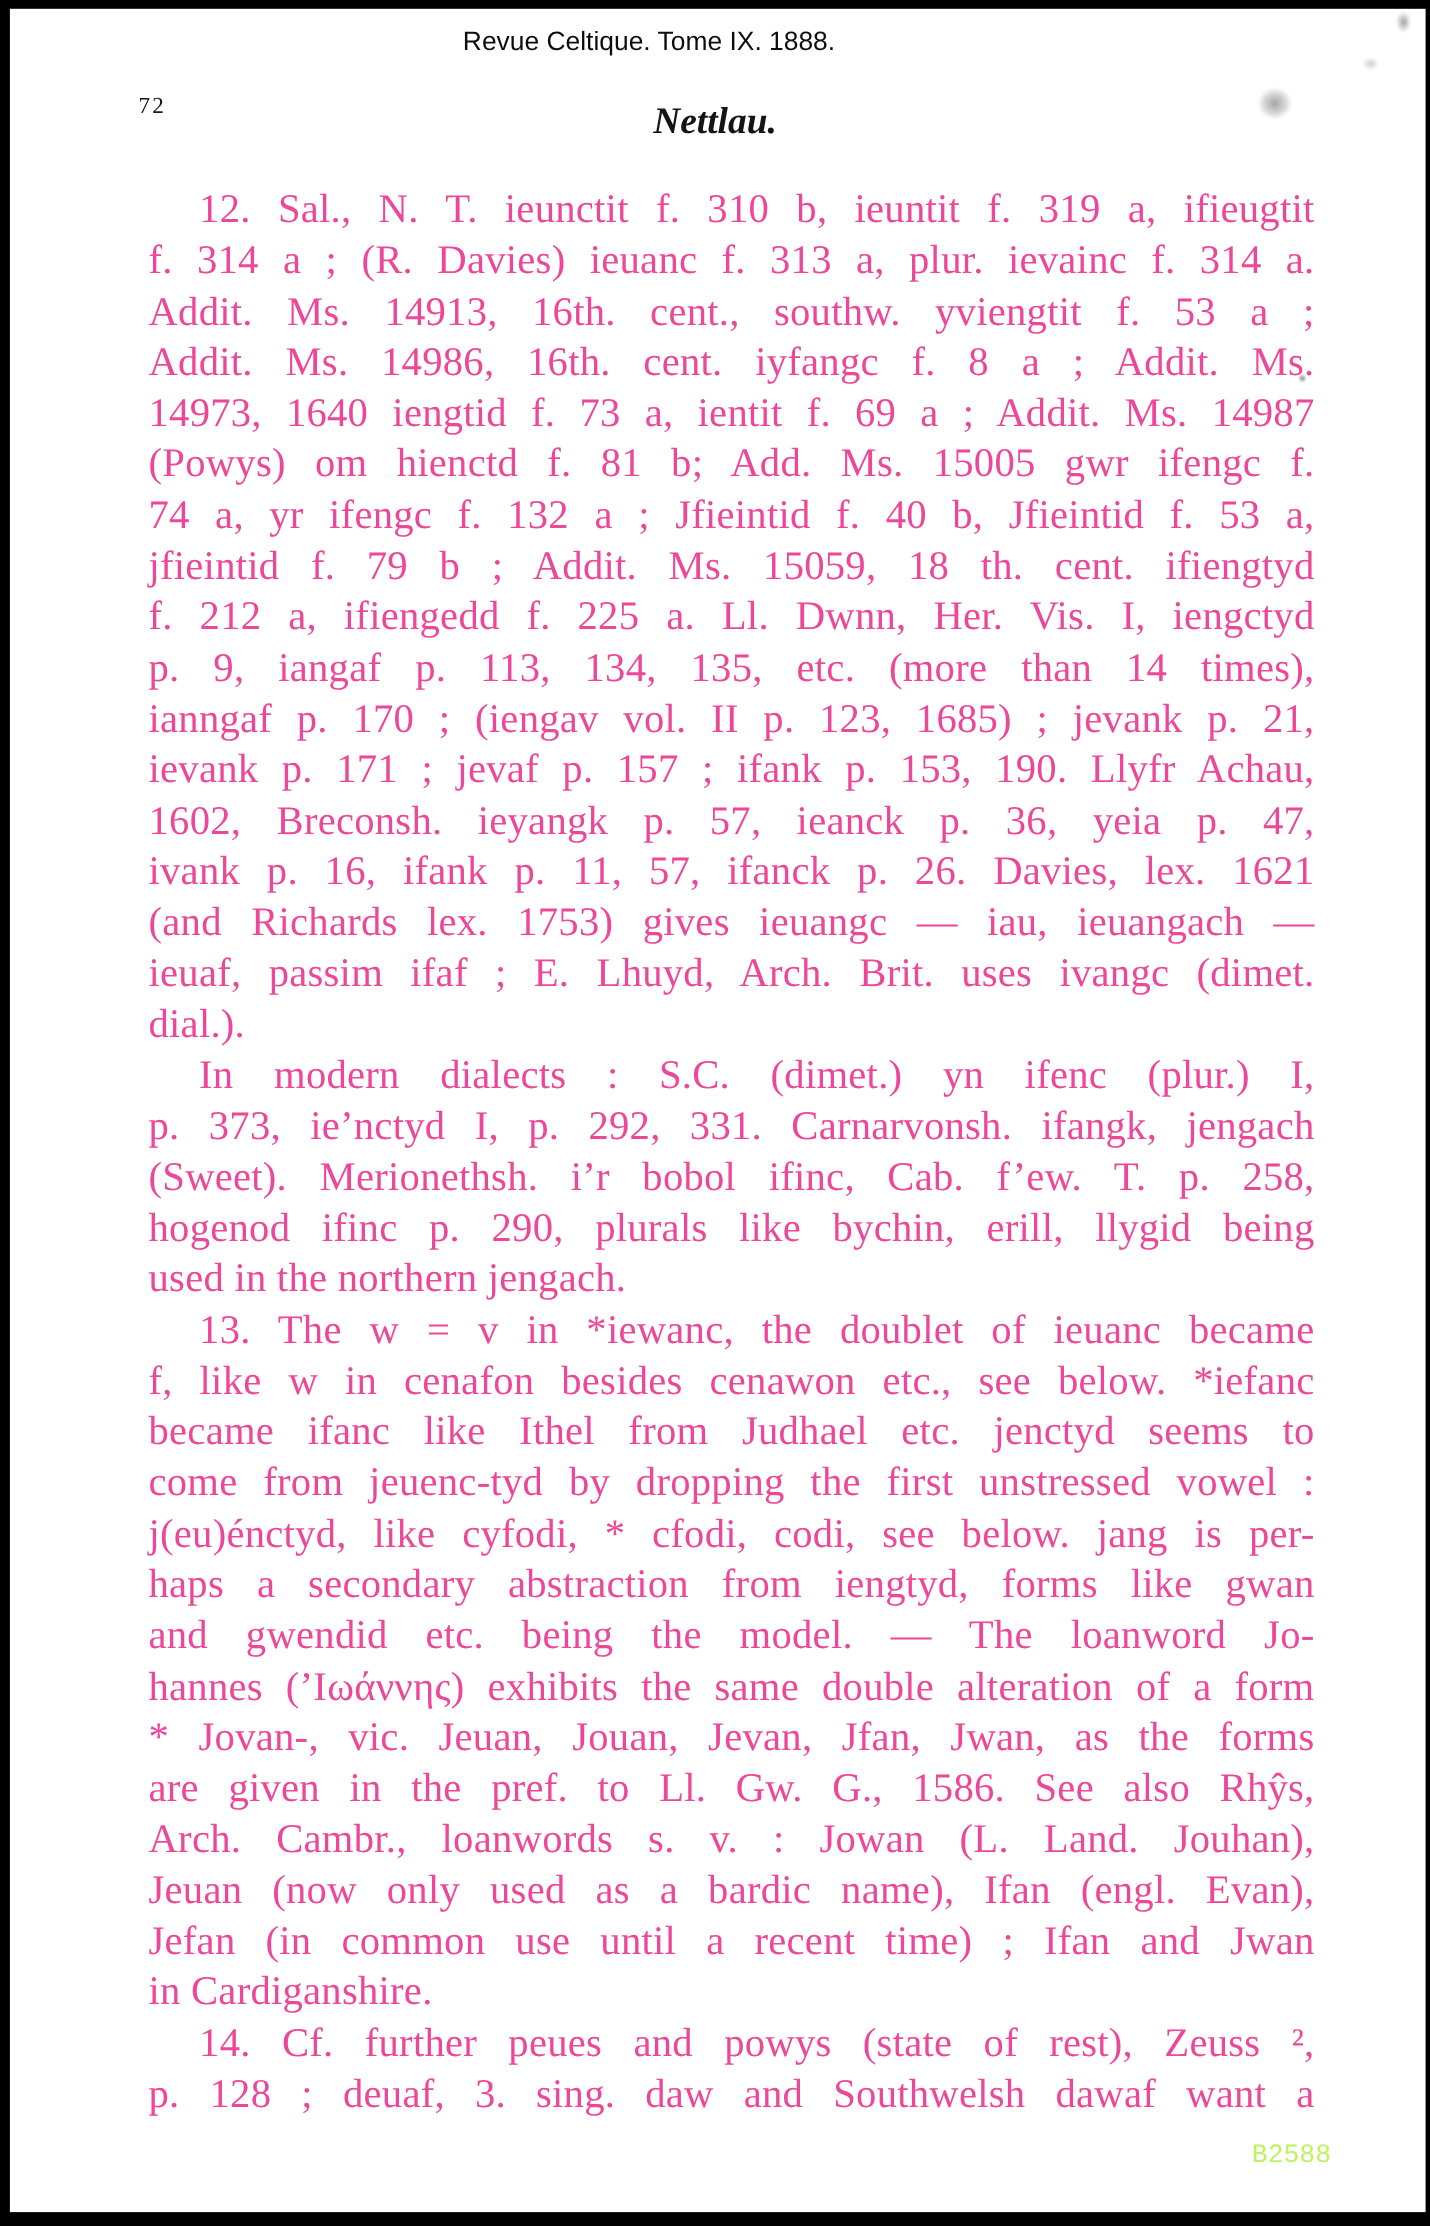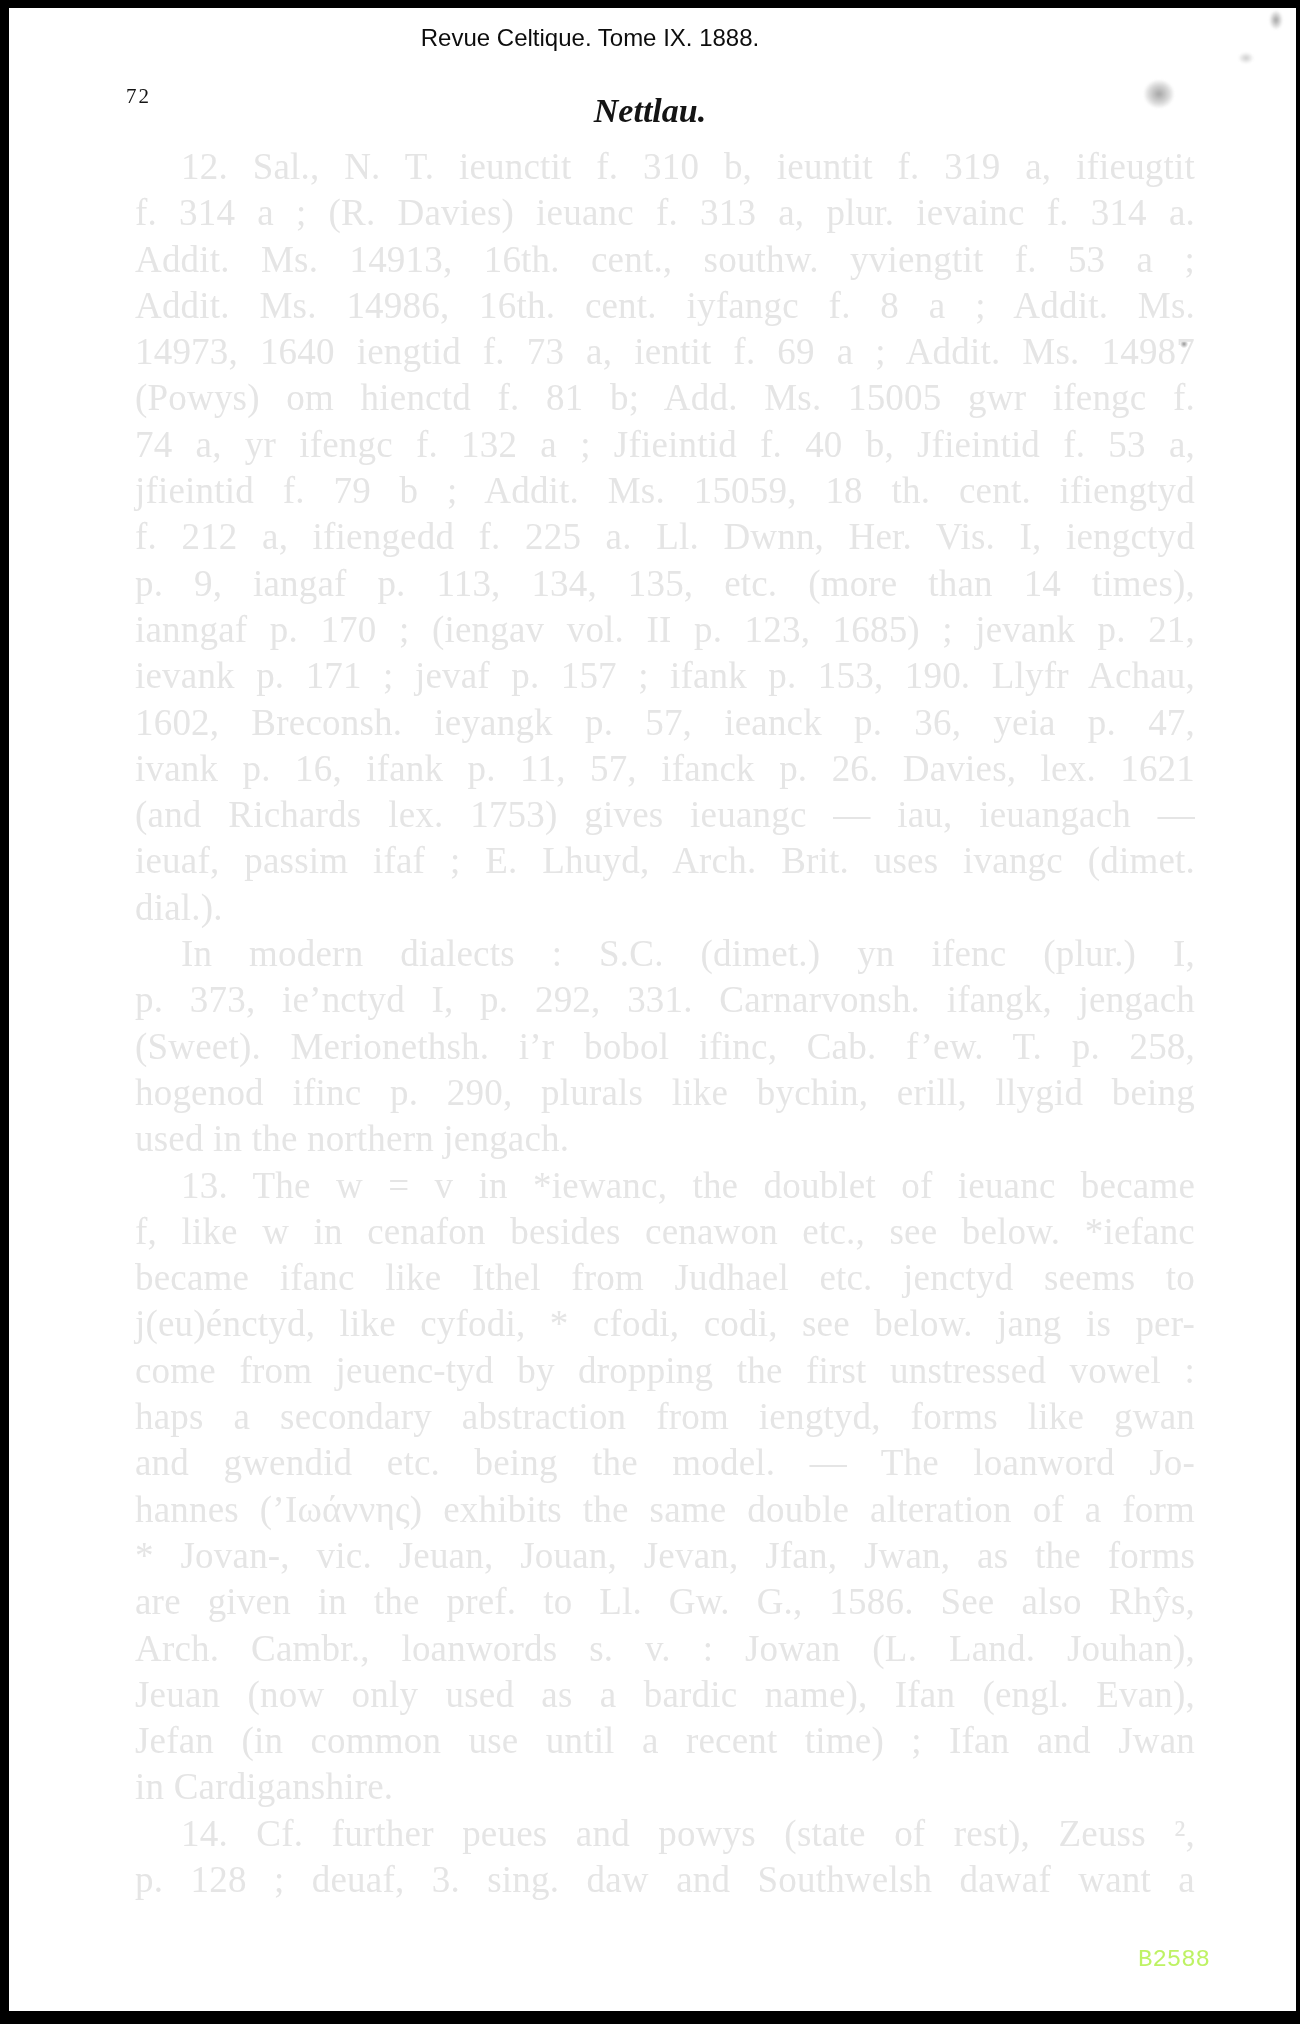--- a/index.html
+++ b/index.html
@@ -35,25 +35,25 @@
     left: 0; top: 80px; width: 1300px;
     text-align: center;
     font-style: italic;
     font-weight: bold;
     font-size: 34px;
     color: #141414;
     margin-top: 12px;
   }
   .body-text {
     position: absolute;
-    left: 135px; top: 144px;
+    left: 135px; top: 168px;
     width: 1060px;
     font-size: 37px;
     line-height: 46.3px;
-    color: #e5e5e5;
+    color: #ec4899;
     letter-spacing: 0.2px;
   }
   .line {
     text-align: justify;
     text-align-last: justify;
     height: 46.3px;
     overflow: visible;
     white-space: normal;
   }
   .line.indent { padding-left: 46px; }
@@ -129,22 +129,22 @@
     <div class="line">ieuaf, passim ifaf ; E. Lhuyd, Arch. Brit. uses ivangc (dimet.</div>
     <div class="line para-end">dial.).</div>
     <div class="line indent">In modern dialects : S.C. (dimet.) yn ifenc (plur.) I,</div>
     <div class="line">p. 373, ie’nctyd I, p. 292, 331. Carnarvonsh. ifangk, jengach</div>
     <div class="line">(Sweet). Merionethsh. i’r bobol ifinc, Cab. f’ew. T. p. 258,</div>
     <div class="line">hogenod ifinc p. 290, plurals like bychin, erill, llygid being</div>
     <div class="line para-end">used in the northern jengach.</div>
     <div class="line indent">13. The w = v in *iewanc, the doublet of ieuanc became</div>
     <div class="line">f, like w in cenafon besides cenawon etc., see below. *iefanc</div>
     <div class="line">became ifanc like Ithel from Judhael etc. jenctyd seems to</div>
+    <div class="line">come from jeuenc-tyd by dropping the first unstressed vowel :</div>
     <div class="line">j(eu)énctyd, like cyfodi, * cfodi, codi, see below. jang is per-</div>
-    <div class="line">come from jeuenc-tyd by dropping the first unstressed vowel :</div>
     <div class="line">haps a secondary abstraction from iengtyd, forms like gwan</div>
     <div class="line">and gwendid etc. being the model. — The loanword Jo-</div>
     <div class="line">hannes (’Ιωάννης) exhibits the same double alteration of a form</div>
     <div class="line">* Jovan-, vic. Jeuan, Jouan, Jevan, Jfan, Jwan, as the forms</div>
     <div class="line">are given in the pref. to Ll. Gw. G., 1586. See also Rhŷs,</div>
     <div class="line">Arch. Cambr., loanwords s. v. : Jowan (L. Land. Jouhan),</div>
     <div class="line">Jeuan (now only used as a bardic name), Ifan (engl. Evan),</div>
     <div class="line">Jefan (in common use until a recent time) ; Ifan and Jwan</div>
     <div class="line para-end">in Cardiganshire.</div>
     <div class="line indent">14. Cf. further peues and powys (state of rest), Zeuss&nbsp;²,</div>

